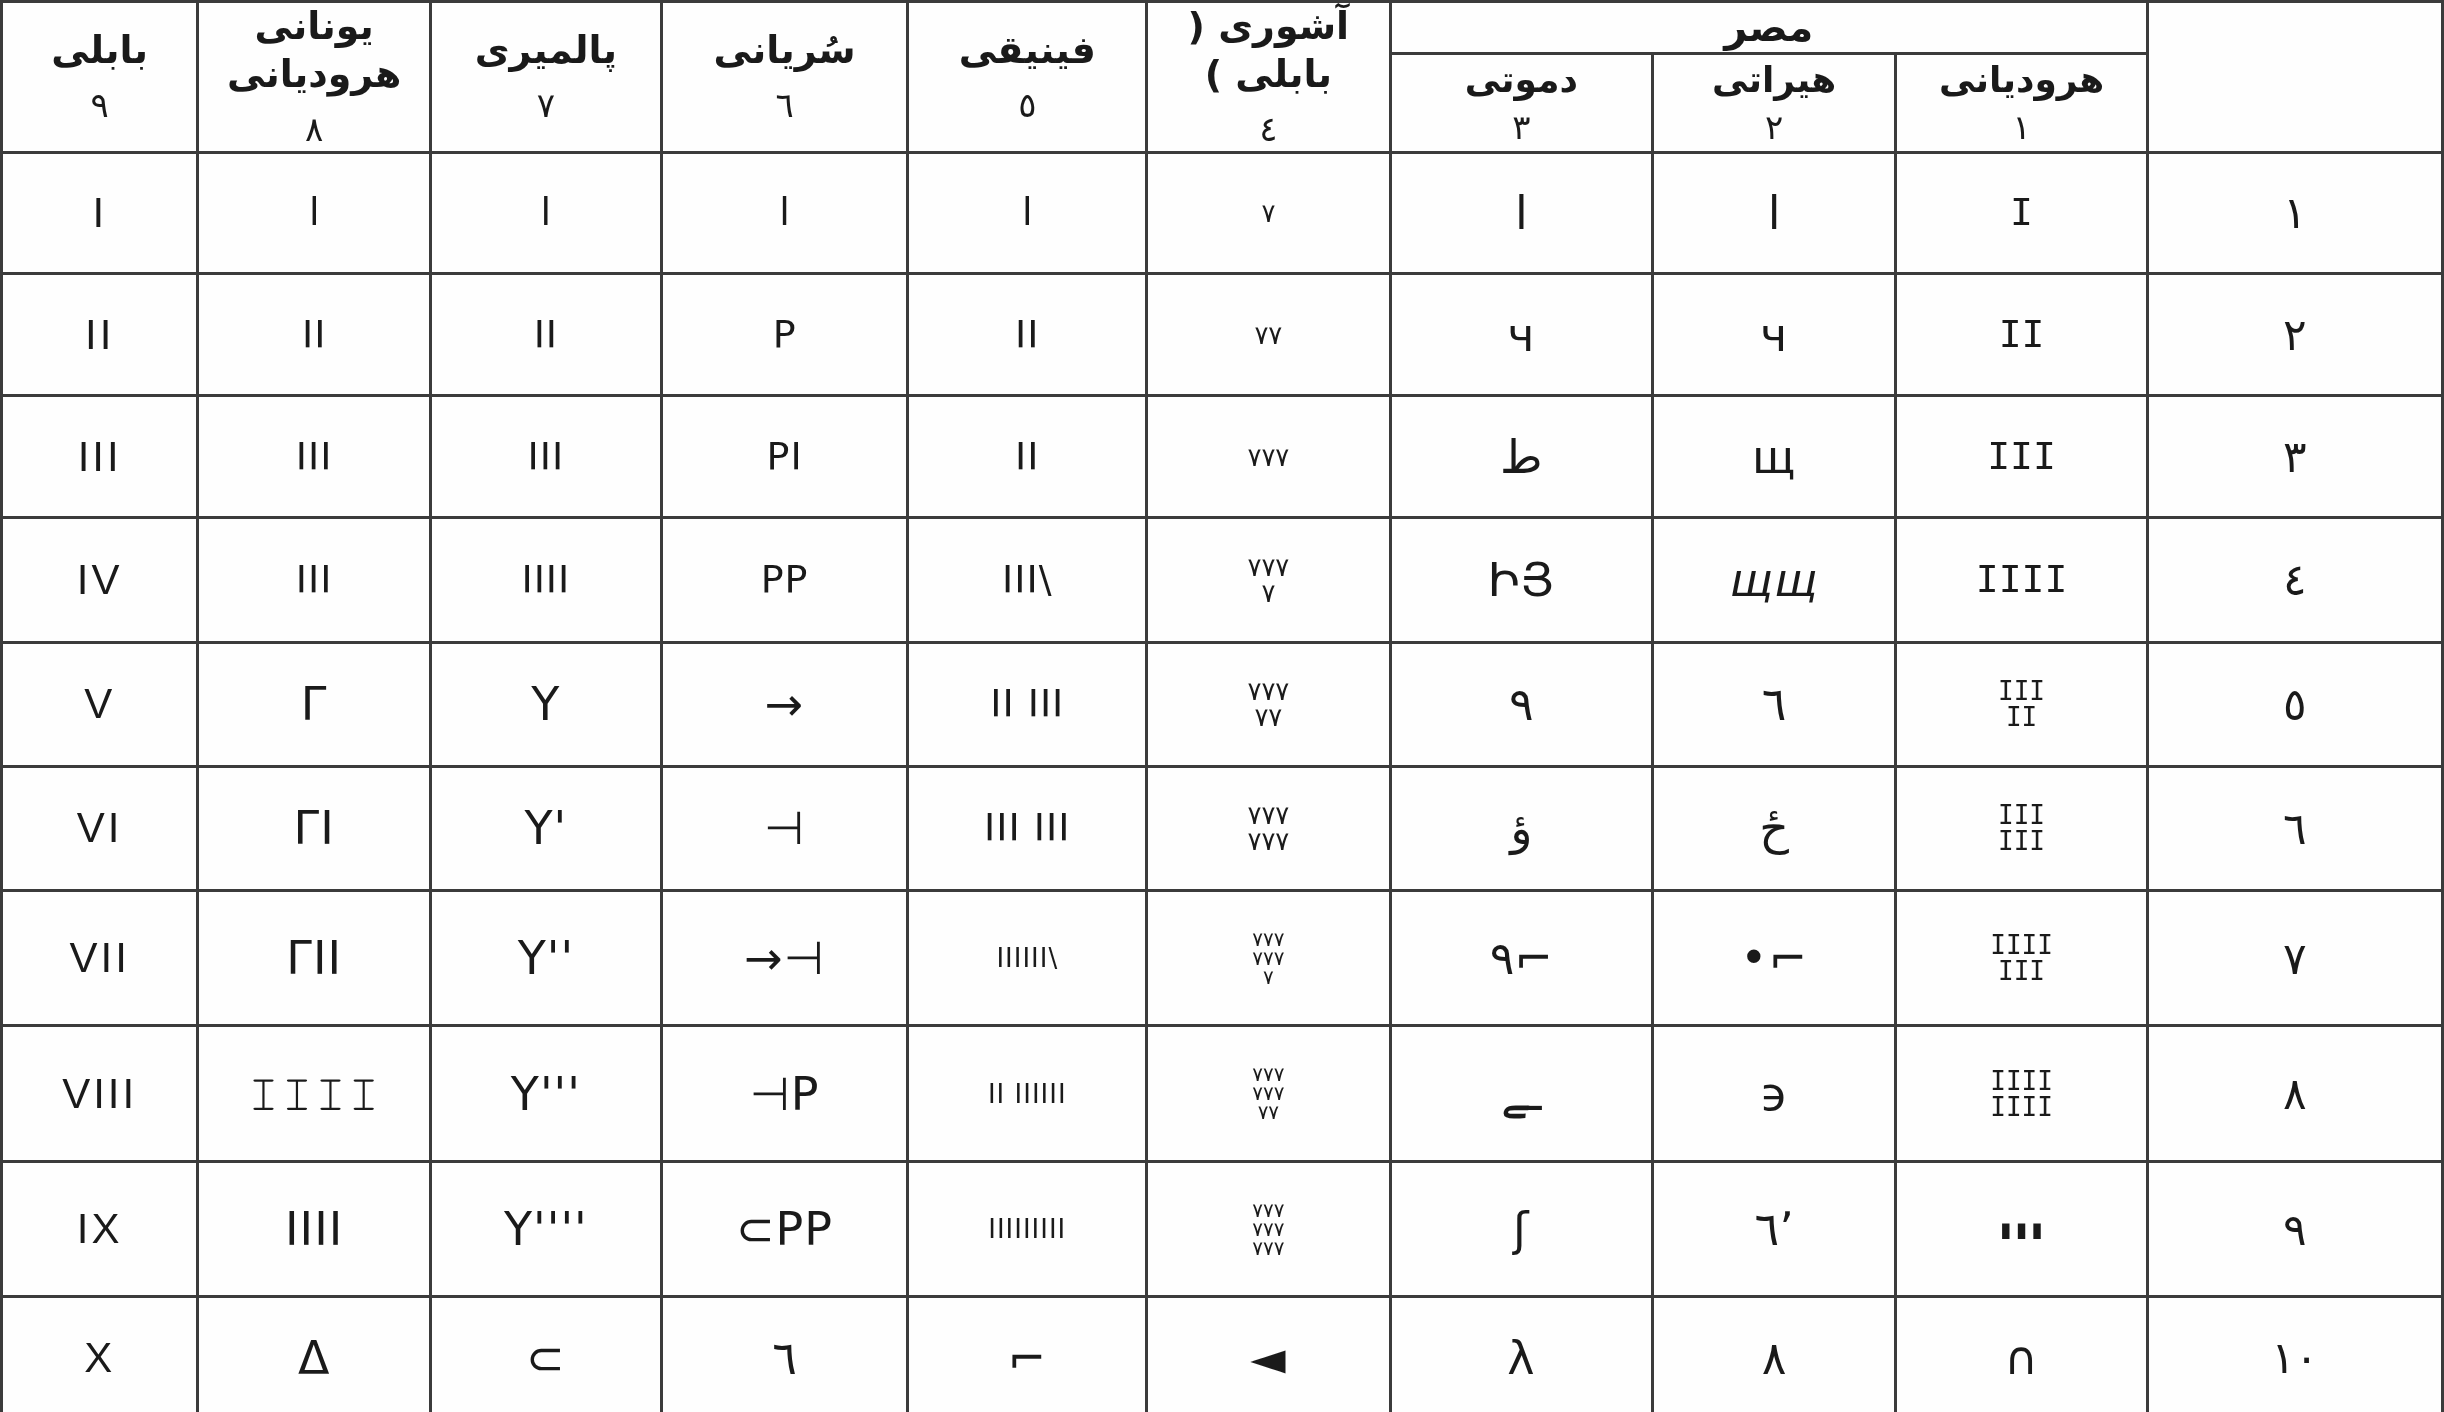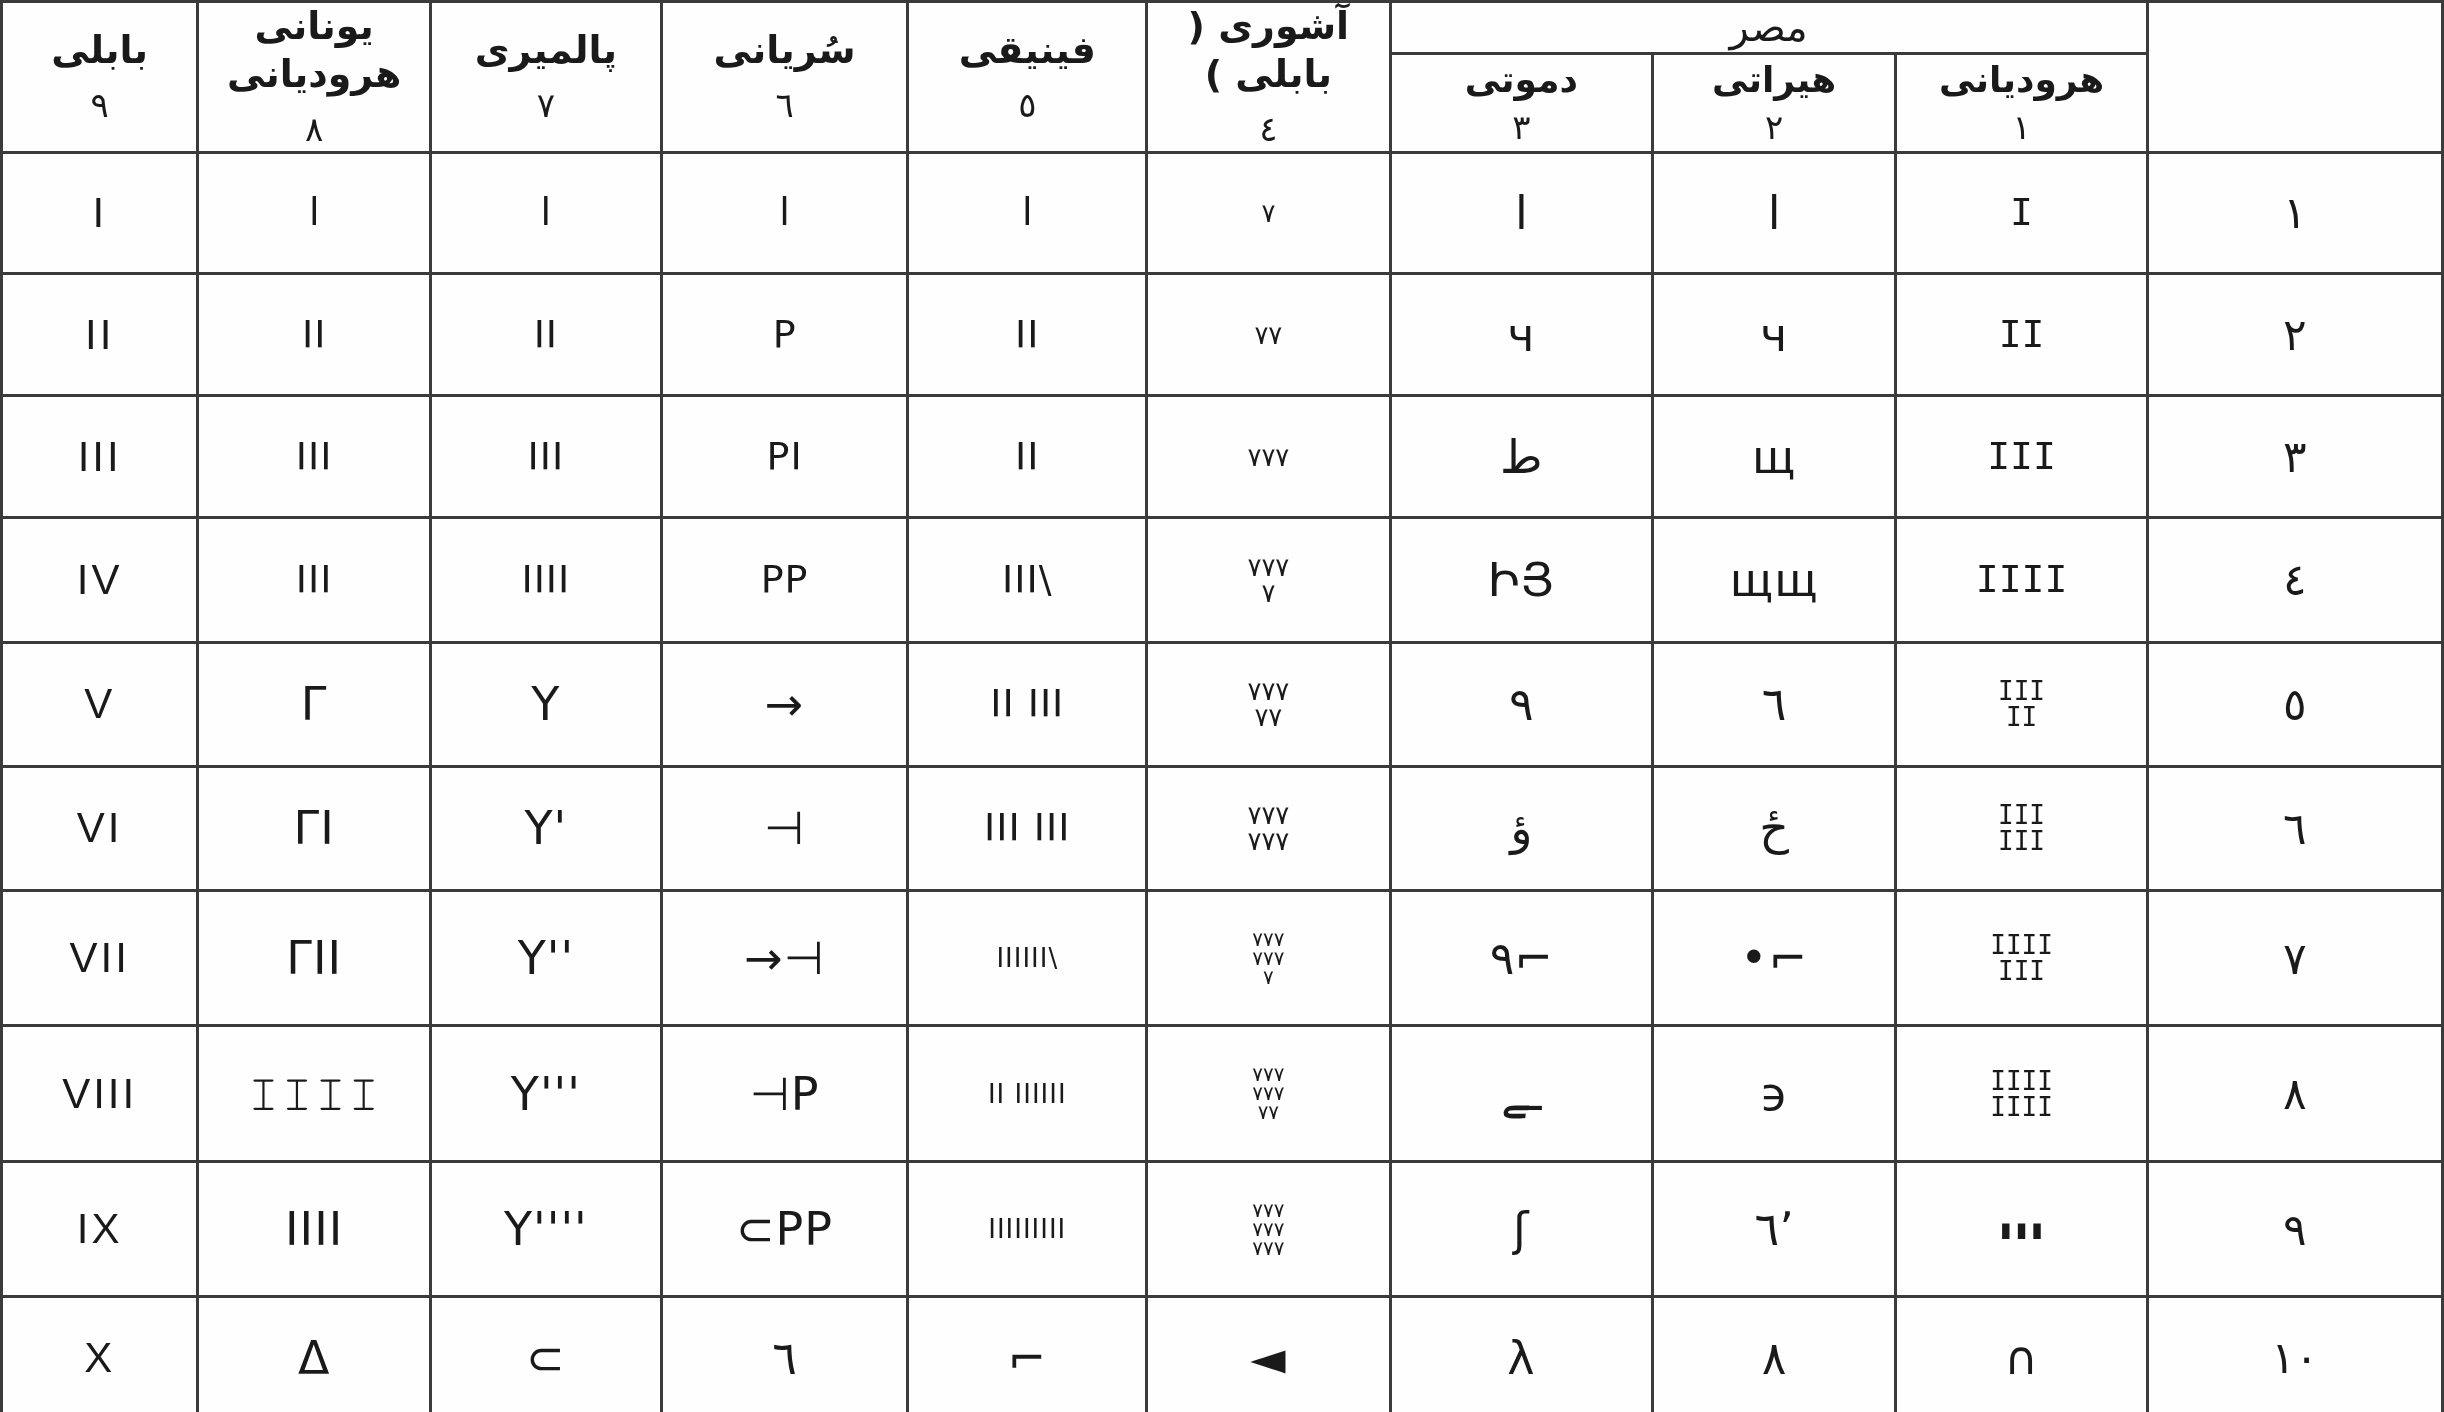--- a/index.html
+++ b/index.html
@@ -36,21 +36,21 @@
     border: 3px solid #3b3b3b;
     text-align: center;
     vertical-align: middle;
     padding: 0;
     background: #fefefe;
   }
 
   
   .hdr-group {
     font-size: 40px;
-    font-weight: 400;
+    font-weight: 700;
     line-height: 1.15;
     padding: 6px 4px;
   }
   .hdr-sub {
     font-size: 36px;
     font-weight: 700;
     line-height: 1.2;
     padding: 6px 4px;
   }
   .hdr-sub .num {
@@ -107,20 +107,21 @@
     line-height: 0.95;
     letter-spacing: -1px;
   }
   .glyph.latin {
     font-family: "Liberation Sans", sans-serif;
     font-size: 42px;
     letter-spacing: 3px;
     direction: ltr;
   }
   .glyph.slant {
+    font-style: italic;
   }
 
   
   col.c-rowlabel { width: 188px; }
   col.c-hiero    { width: 160px; }
   col.c-hieratic { width: 155px; }
   col.c-demotic  { width: 167px; }
   col.c-assyr    { width: 155px; }
   col.c-phoen    { width: 152px; }
   col.c-syriac   { width: 157px; }

